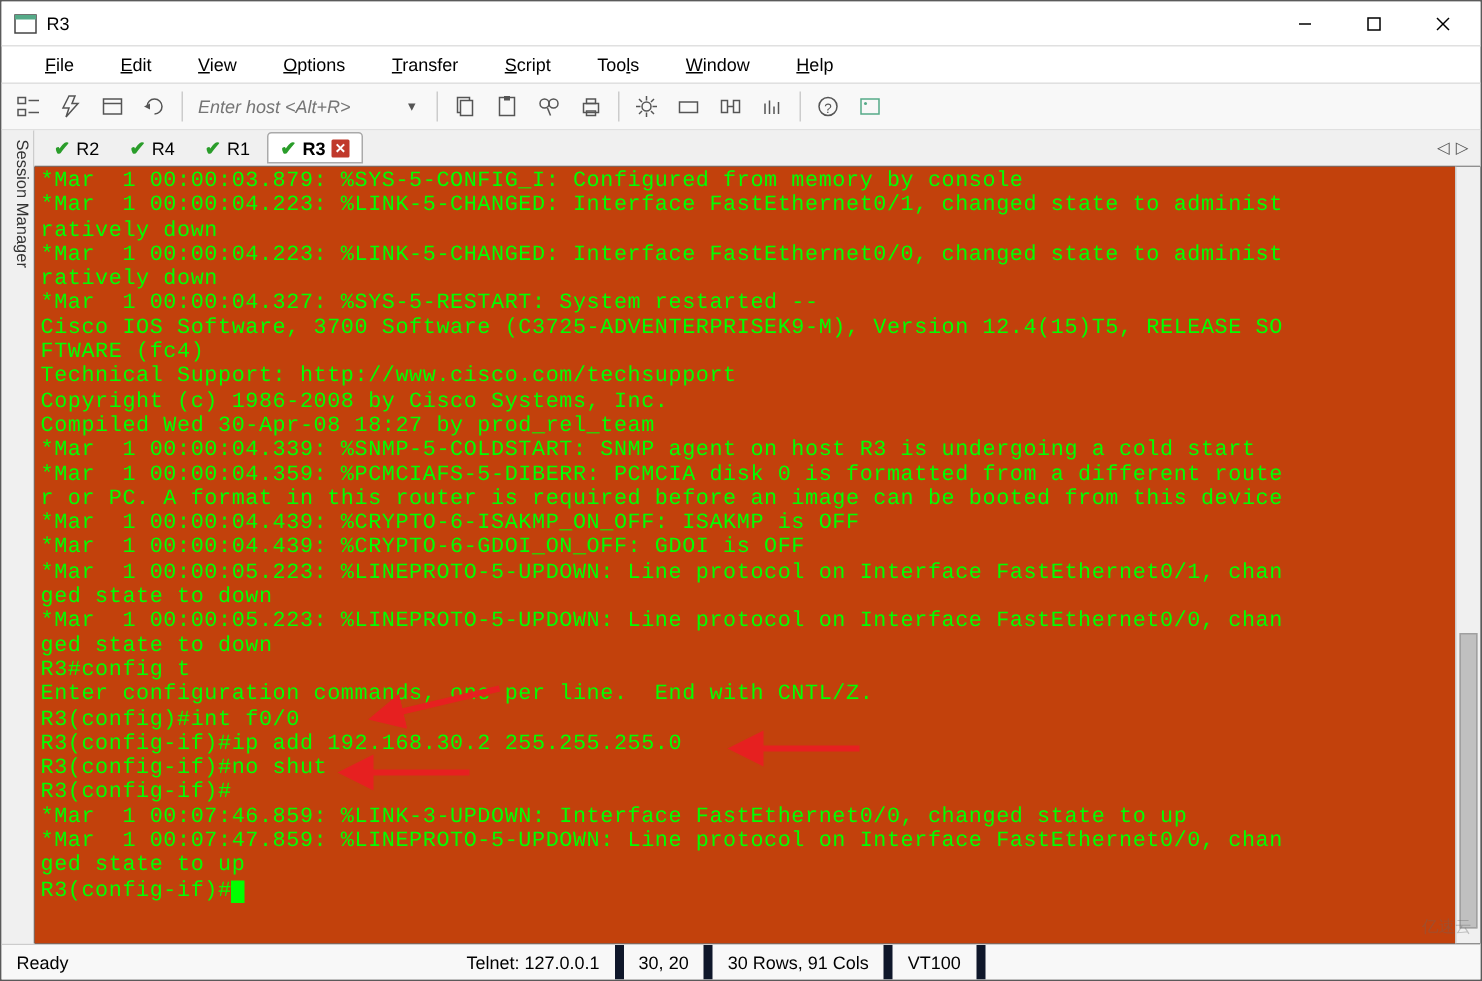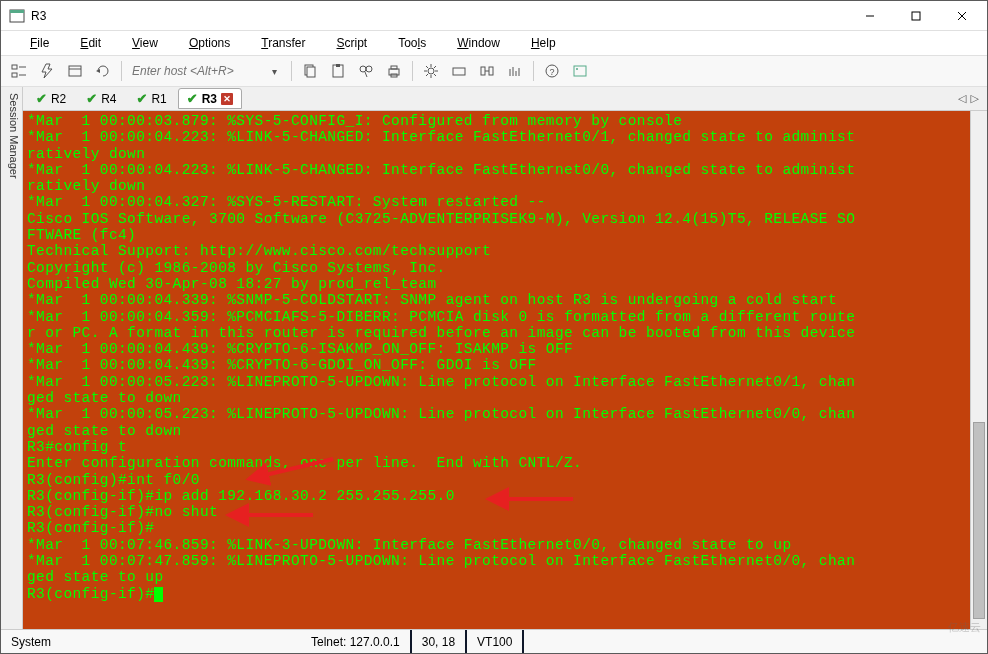--- a/index.html
+++ b/index.html
@@ -26,26 +26,26 @@
 .tab .chk { color: #2a9d2a; font-weight: bold; font-size: 13px; }
 .tab.active { background: #fff; border-color: #aaa; font-weight: bold; }
 .tab .close-x { width: 12px; height: 12px; background: #c0392b; color: #fff; font-size: 9px; display: flex; align-items: center; justify-content: center; border-radius: 1px; }
 .tab-arrows { margin-left: auto; display: flex; gap: 4px; color: #555; font-size: 11px; padding-right: 4px; }
 .terminal-wrap { flex: 1; display: flex; background: #000; overflow: hidden; position: relative; }
 .terminal { flex: 1; background: #c2410c; color: #00ff00; font-family: "Courier New", monospace; font-size: 14.5px; line-height: 16.3px; padding: 2px 4px; white-space: pre; overflow: hidden; letter-spacing: 0.4px; }
 .terminal .cursor { background: #00ff00; display: inline-block; width: 9px; height: 15px; vertical-align: text-bottom; }
 .scrollbar-v { width: 17px; background: #f0f0f0; border-left: 1px solid #ccc; position: relative; }
 .scrollbar-v .thumb { position: absolute; left: 2px; right: 2px; background: #c0c0c0; border: 1px solid #a0a0a0; }
 .statusbar { height: 24px; display: flex; align-items: center; border-top: 1px solid #ccc; font-size: 12px; background: #f8f8f8; }
-.statusbar .cell { padding: 0 10px; border-right: 2px solid #0f172a; height: 100%; display: flex; align-items: center; }
+.statusbar .cell { padding: 0 10px; border-right: 6px solid #0f172a; height: 100%; display: flex; align-items: center; }
 .statusbar .cell.first { flex: 0 0 300px; border-right: none; }
 .statusbar .spacer { flex: 1; }
 .arrow-annot { position: absolute; pointer-events: none; }
 .arrow-annot svg { overflow: visible; }
-.watermark { position: absolute; right: 6px; bottom: 18px; opacity: 0.35; font-size: 11px; color: #666; }
+.watermark { position: absolute; right: 6px; bottom: 28px; opacity: 0.35; font-size: 11px; color: #666; }
 </style>
 </head>
 <body>
 
 <div class="titlebar">
   <span class="app-icon">
     <svg viewBox="0 0 16 16">
         <rect x="1" y="2" width="14" height="12" fill="none" stroke="#444" stroke-width="1"></rect>
         <rect x="1" y="2" width="14" height="3" fill="#5a8"></rect>
       </svg>
@@ -285,20 +285,21 @@
               </marker>
             </defs>
             <line x1="80" y1="10" x2="8" y2="10" stroke="#e62020" stroke-width="4" marker-end="url(#ah3)"></line>
           </svg>
       </div>
     </div>
   </div>
 </div>
 
 <div class="statusbar">
-  <div class="cell first">System</div>
+  <div class="cell first">Ready</div>
   <div class="cell">Telnet: 127.0.0.1</div>
-  <div class="cell">30,  18</div>
+  <div class="cell">30,  20</div>
+  <div class="cell">30 Rows, 91 Cols</div>
   <div class="cell">VT100</div>
   <div class="spacer"></div>
 </div>
 
 <div class="watermark">亿速云</div>
 
 </body></html>

